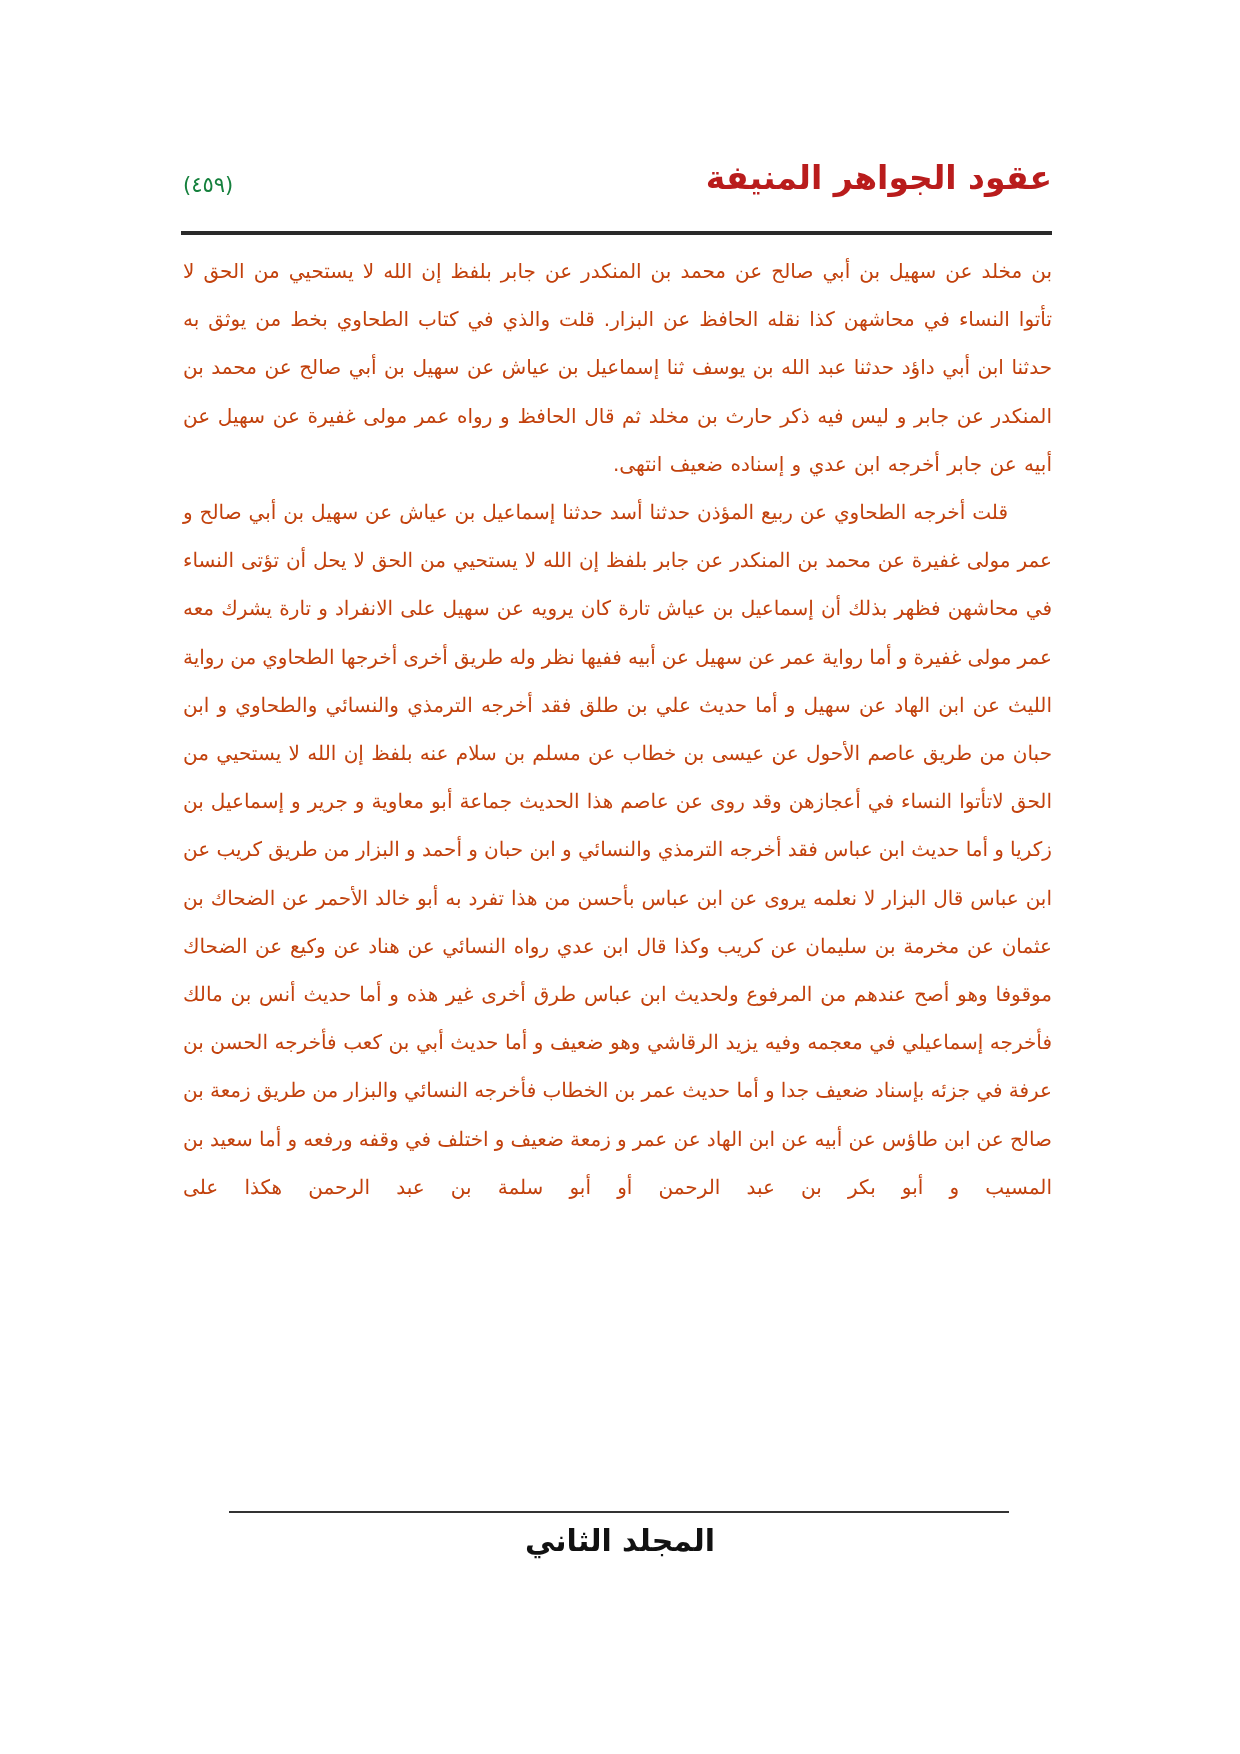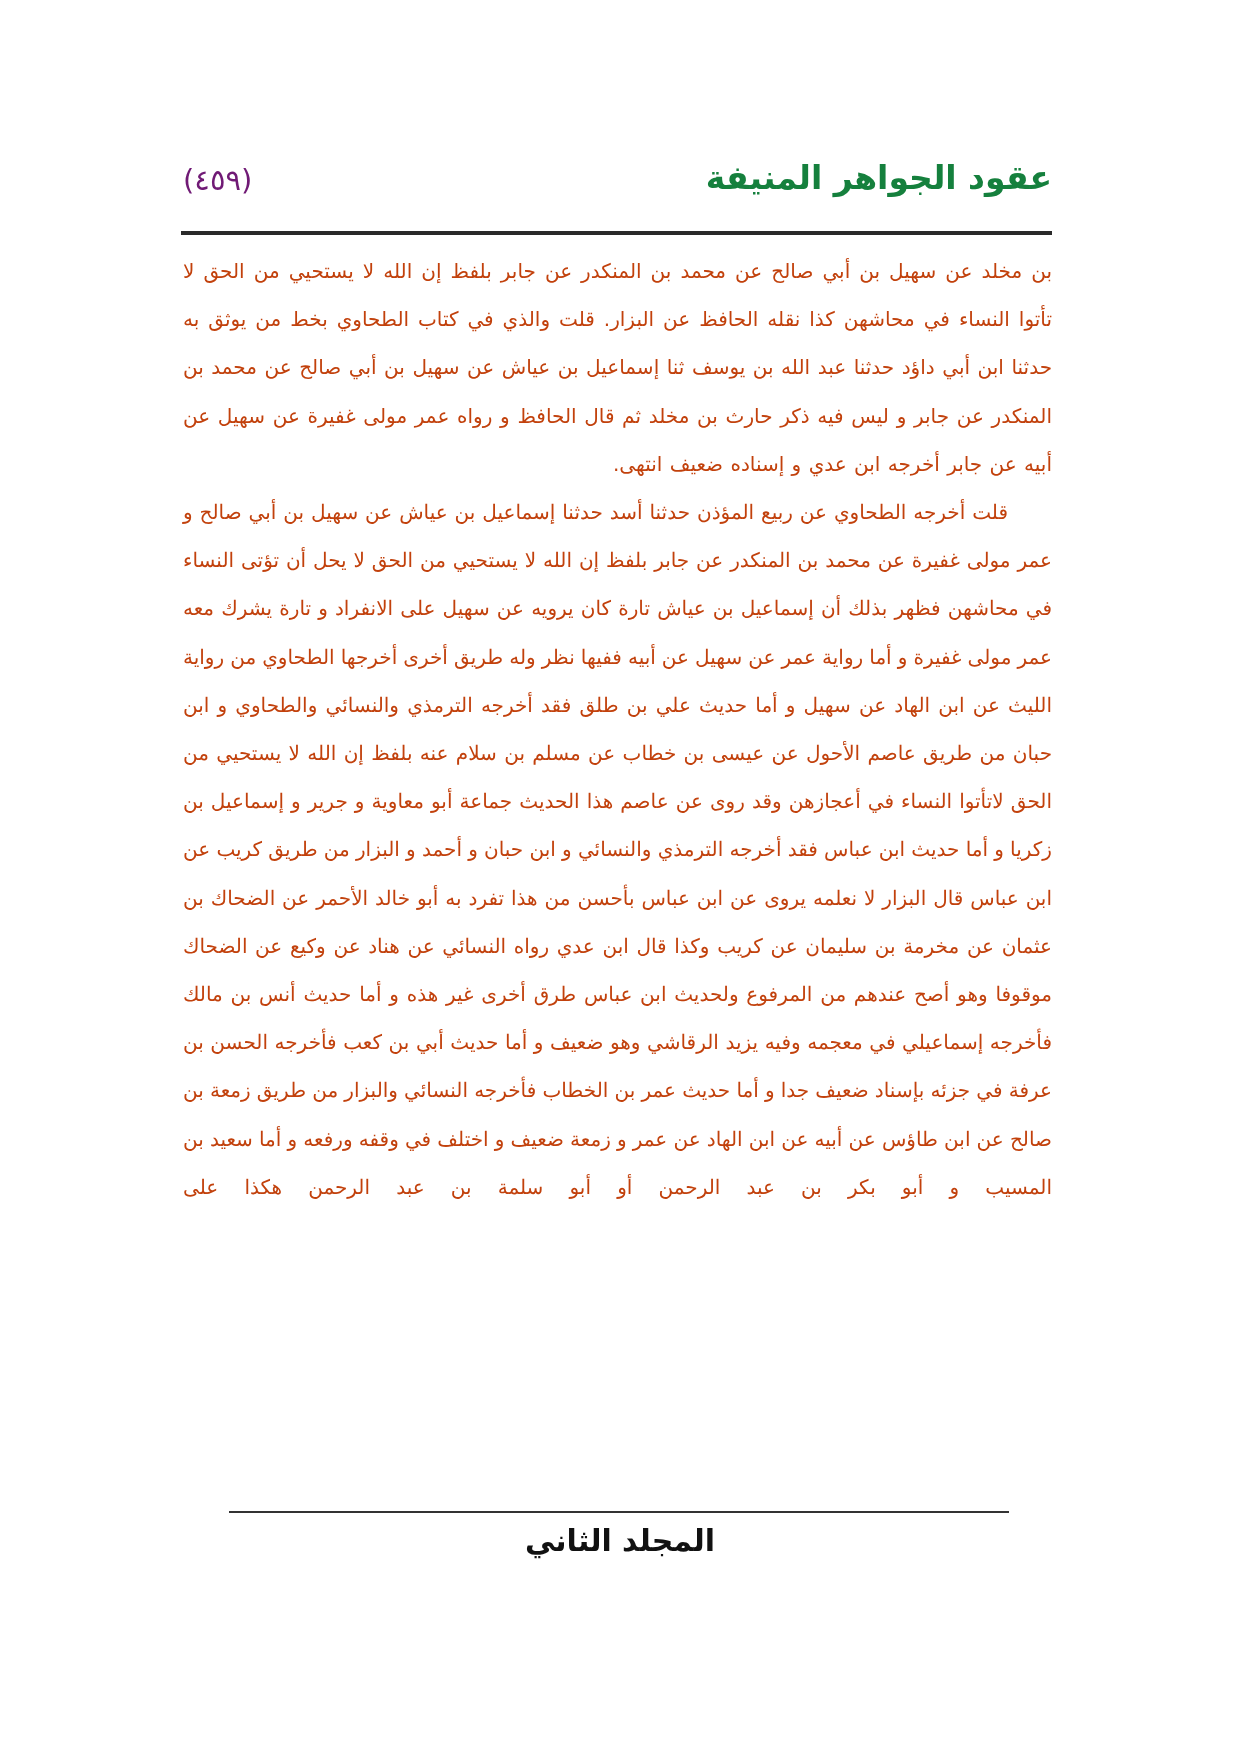--- a/index.html
+++ b/index.html
@@ -21,26 +21,26 @@
     right: 188px;
     left: 183px;
     display: flex;
     justify-content: space-between;
     align-items: flex-end;
     direction: rtl;
   }
   .book-title {
     font-size: 33px;
     font-weight: bold;
-    color: #15803d;
+    color: #b91c1c;
     letter-spacing: 0.5px;
   }
   .page-number {
-    font-size: 29px;
-    color: #701a75;
+    font-size: 21px;
+    color: #15803d;
     direction: rtl;
     unicode-bidi: isolate;
   }
   .header-divider {
     position: absolute;
     top: 231px;
     right: 188px;
     left: 181px;
     height: 4px;
     border-top: 2px solid #2a2a2a;

